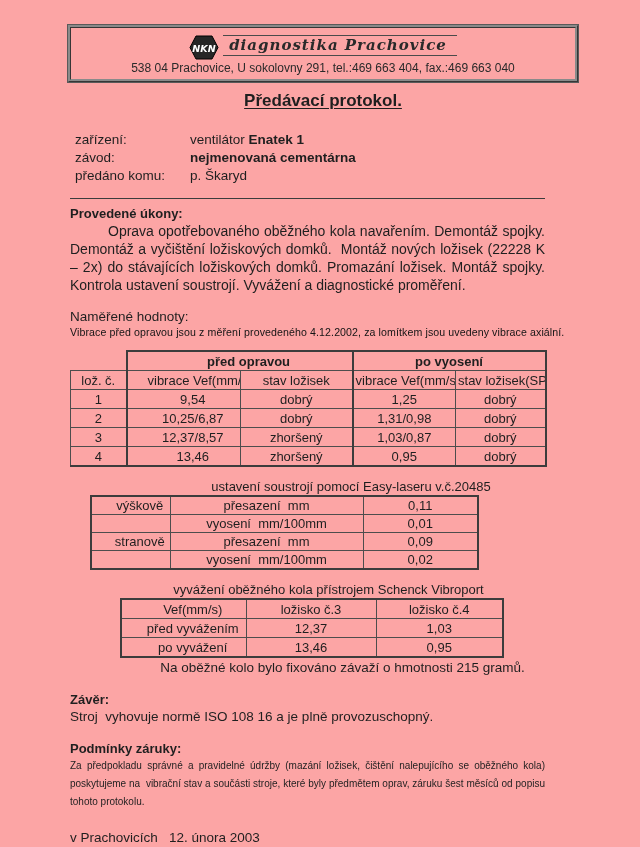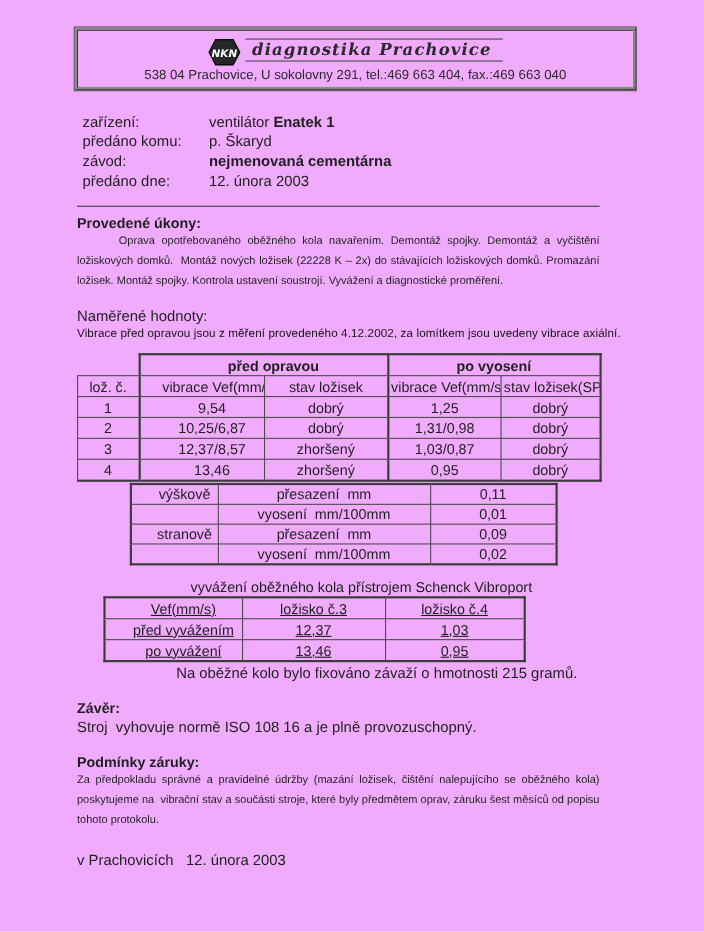--- a/index.html
+++ b/index.html
@@ -1,17 +1,17 @@
 <!DOCTYPE html>
 <html><head>
 <meta charset="utf-8">
 <style>
   html,body{margin:0;padding:0;background:#fff;}
   .page{
-    width:640px;height:847px;overflow:hidden;background:#f0abfc;
+    width:640px;height:847px;overflow:hidden;background:#fca5a5;
     font-family:"Liberation Sans",sans-serif;color:#1f1f1f;
     box-sizing:border-box;padding:25px 70px 0 70px;position:relative;
   }
   
   .hdr-box{
     margin-left:-2px;width:510px;height:57px;box-sizing:border-box;
     border:3px ridge #8a8a8a;outline:1px solid #5a5a5a;
     display:flex;flex-direction:column;align-items:center;justify-content:center;
   }
   .logo-row{display:flex;align-items:center;justify-content:center;height:26px;}
@@ -30,43 +30,43 @@
     text-underline-offset:2px;
   }
   
   .info{margin-top:20px;padding-left:5px;font-size:13.5px;line-height:18px;}
   .info-label{display:inline-block;width:115px;}
   .b{font-weight:bold;}
   .hr-line{border:none;border-top:1px solid #3c3c3c;margin:13px 0 0 0;width:475px;}
   
   .sec-h{font-size:13px;font-weight:bold;margin-top:7px;}
   .para{
-    font-size:10px;line-height:18px;text-align:justify;width:475px;
+    font-size:14px;line-height:18px;text-align:justify;width:475px;
     text-indent:38px;white-space:pre-wrap;margin-top:1px;
   }
   .plain-h{font-size:13.5px;margin-top:15px;}
   .small-note{font-size:10.6px;margin-top:2px;color:#141414;letter-spacing:.1px;}
   
   table{border-collapse:collapse;table-layout:fixed;font-size:13px;color:#1f1f1f;}
   td{border:1px solid #4d4d4d;text-align:center;padding:0 2px;overflow:hidden;white-space:nowrap;}
   .pre{white-space:pre;}
   .t1{width:475px;margin-top:12px;}
   .t1 td{height:18px;}
   .t1 td.blank{border:none;}
   .grp{font-weight:bold;}
   .b2t{border-top:2px solid #3c3c3c;}
   .b2b{border-bottom:2px solid #3c3c3c;}
   .b2l{border-left:2px solid #3c3c3c;padding-left:20px;}
   .b2r{border-right:2px solid #3c3c3c;}
   .tbl-title{font-size:13px;margin-top:12px;text-align:center;box-sizing:border-box;}
   .tt2{width:387px;margin-left:48px;padding-left:79px;}
-  .t2{width:387px;margin-left:48px;margin-top:1px;border-radius:24px;}
+  .t2{width:387px;margin-left:20px;margin-top:1px;border-radius:24px;}
   .t2 td{height:17px;}
   .tt3{width:382px;margin-left:50px;padding-left:35px;}
-  .t3{width:382px;margin-left:24px;margin-top:1px;text-decoration:underline;}
+  .t3{width:382px;margin-left:50px;margin-top:1px;}
   .t3 td{height:18px;}
   .center-note{font-size:13.5px;text-align:center;width:475px;padding-left:70px;box-sizing:border-box;margin-top:2px;}
   .body-text{font-size:13.5px;line-height:18px;white-space:pre-wrap;margin-top:1px;}
   .para2{
     font-size:10px;line-height:18px;text-align:justify;width:475px;
     white-space:pre-wrap;margin-top:1px;
   }
   .place-date{font-size:13.5px;margin-top:19px;white-space:pre-wrap;}
 </style>
 </head>
@@ -78,26 +78,26 @@
     <div class="logo-row">
       <svg class="logo-hex" viewBox="0 0 30 25">
         <polygon points="7,1 23,1 29,12.5 23,24 7,24 1,12.5" fill="#262626" stroke="#000" stroke-width="1"></polygon>
         <text x="15" y="16.5" text-anchor="middle" font-family="DejaVu Sans, sans-serif" font-size="9.5" font-style="italic" font-weight="bold" fill="#ffffff">NKN</text>
       </svg>
       <span class="logo-script">diagnostika Prachovice</span>
     </div>
     <div class="hdr-addr">538 04 Prachovice, U sokolovny 291, tel.:469 663 404, fax.:469 663 040</div>
   </div>
 
+  <div class="doc-title">Předávací protokol.</div>
 
   <div class="info">
     <div><span class="info-label">zařízení:</span><span>ventilátor </span> <span class="b">Enatek 1</span></div>
+    <div><span class="info-label">závod:</span><span class="b">nejmenovaná cementárna</span></div>
     <div><span class="info-label">předáno komu:</span><span>p. Škaryd</span></div>
-    <div><span class="info-label">závod:</span><span class="b">nejmenovaná cementárna</span></div>
-    <div><span class="info-label">předáno dne:</span><span>12. února 2003</span></div>
   </div>
 
   <hr class="hr-line">
 
   <div class="sec-h">Provedené úkony:</div>
   <div class="para">Oprava opotřebovaného oběžného kola navařením. Demontáž spojky. Demontáž a vyčištění ložiskových domků.  Montáž nových ložisek (22228 K – 2x) do stávajících ložiskových domků. Promazání ložisek. Montáž spojky. Kontrola ustavení soustrojí. Vyvážení a diagnostické proměření.</div>
 
   <div class="plain-h">Naměřené hodnoty:</div>
   <div class="small-note">Vibrace před opravou jsou z měření provedeného 4.12.2002, za lomítkem jsou uvedeny vibrace axiální.</div>
 
@@ -146,20 +146,21 @@
     <tr>
       <td class="b2b">4</td>
       <td class="b2l b2b">13,46</td>
       <td class="b2r b2b">zhoršený</td>
       <td class="b2b">0,95</td>
       <td class="b2r b2b">dobrý</td>
     </tr>
   </tbody>
     </table>
 
+  <div class="tbl-title tt2">ustavení soustrojí pomocí Easy-laseru v.č.20485</div>
   <table class="t2">
     <colgroup>
         <col style="width:79px">
         <col style="width:193px">
         <col style="width:115px">
       </colgroup>
     <tbody>
         <tr>
       <td class="b2t b2l">výškově</td>
       <td class="b2t pre">přesazení  mm</td>

